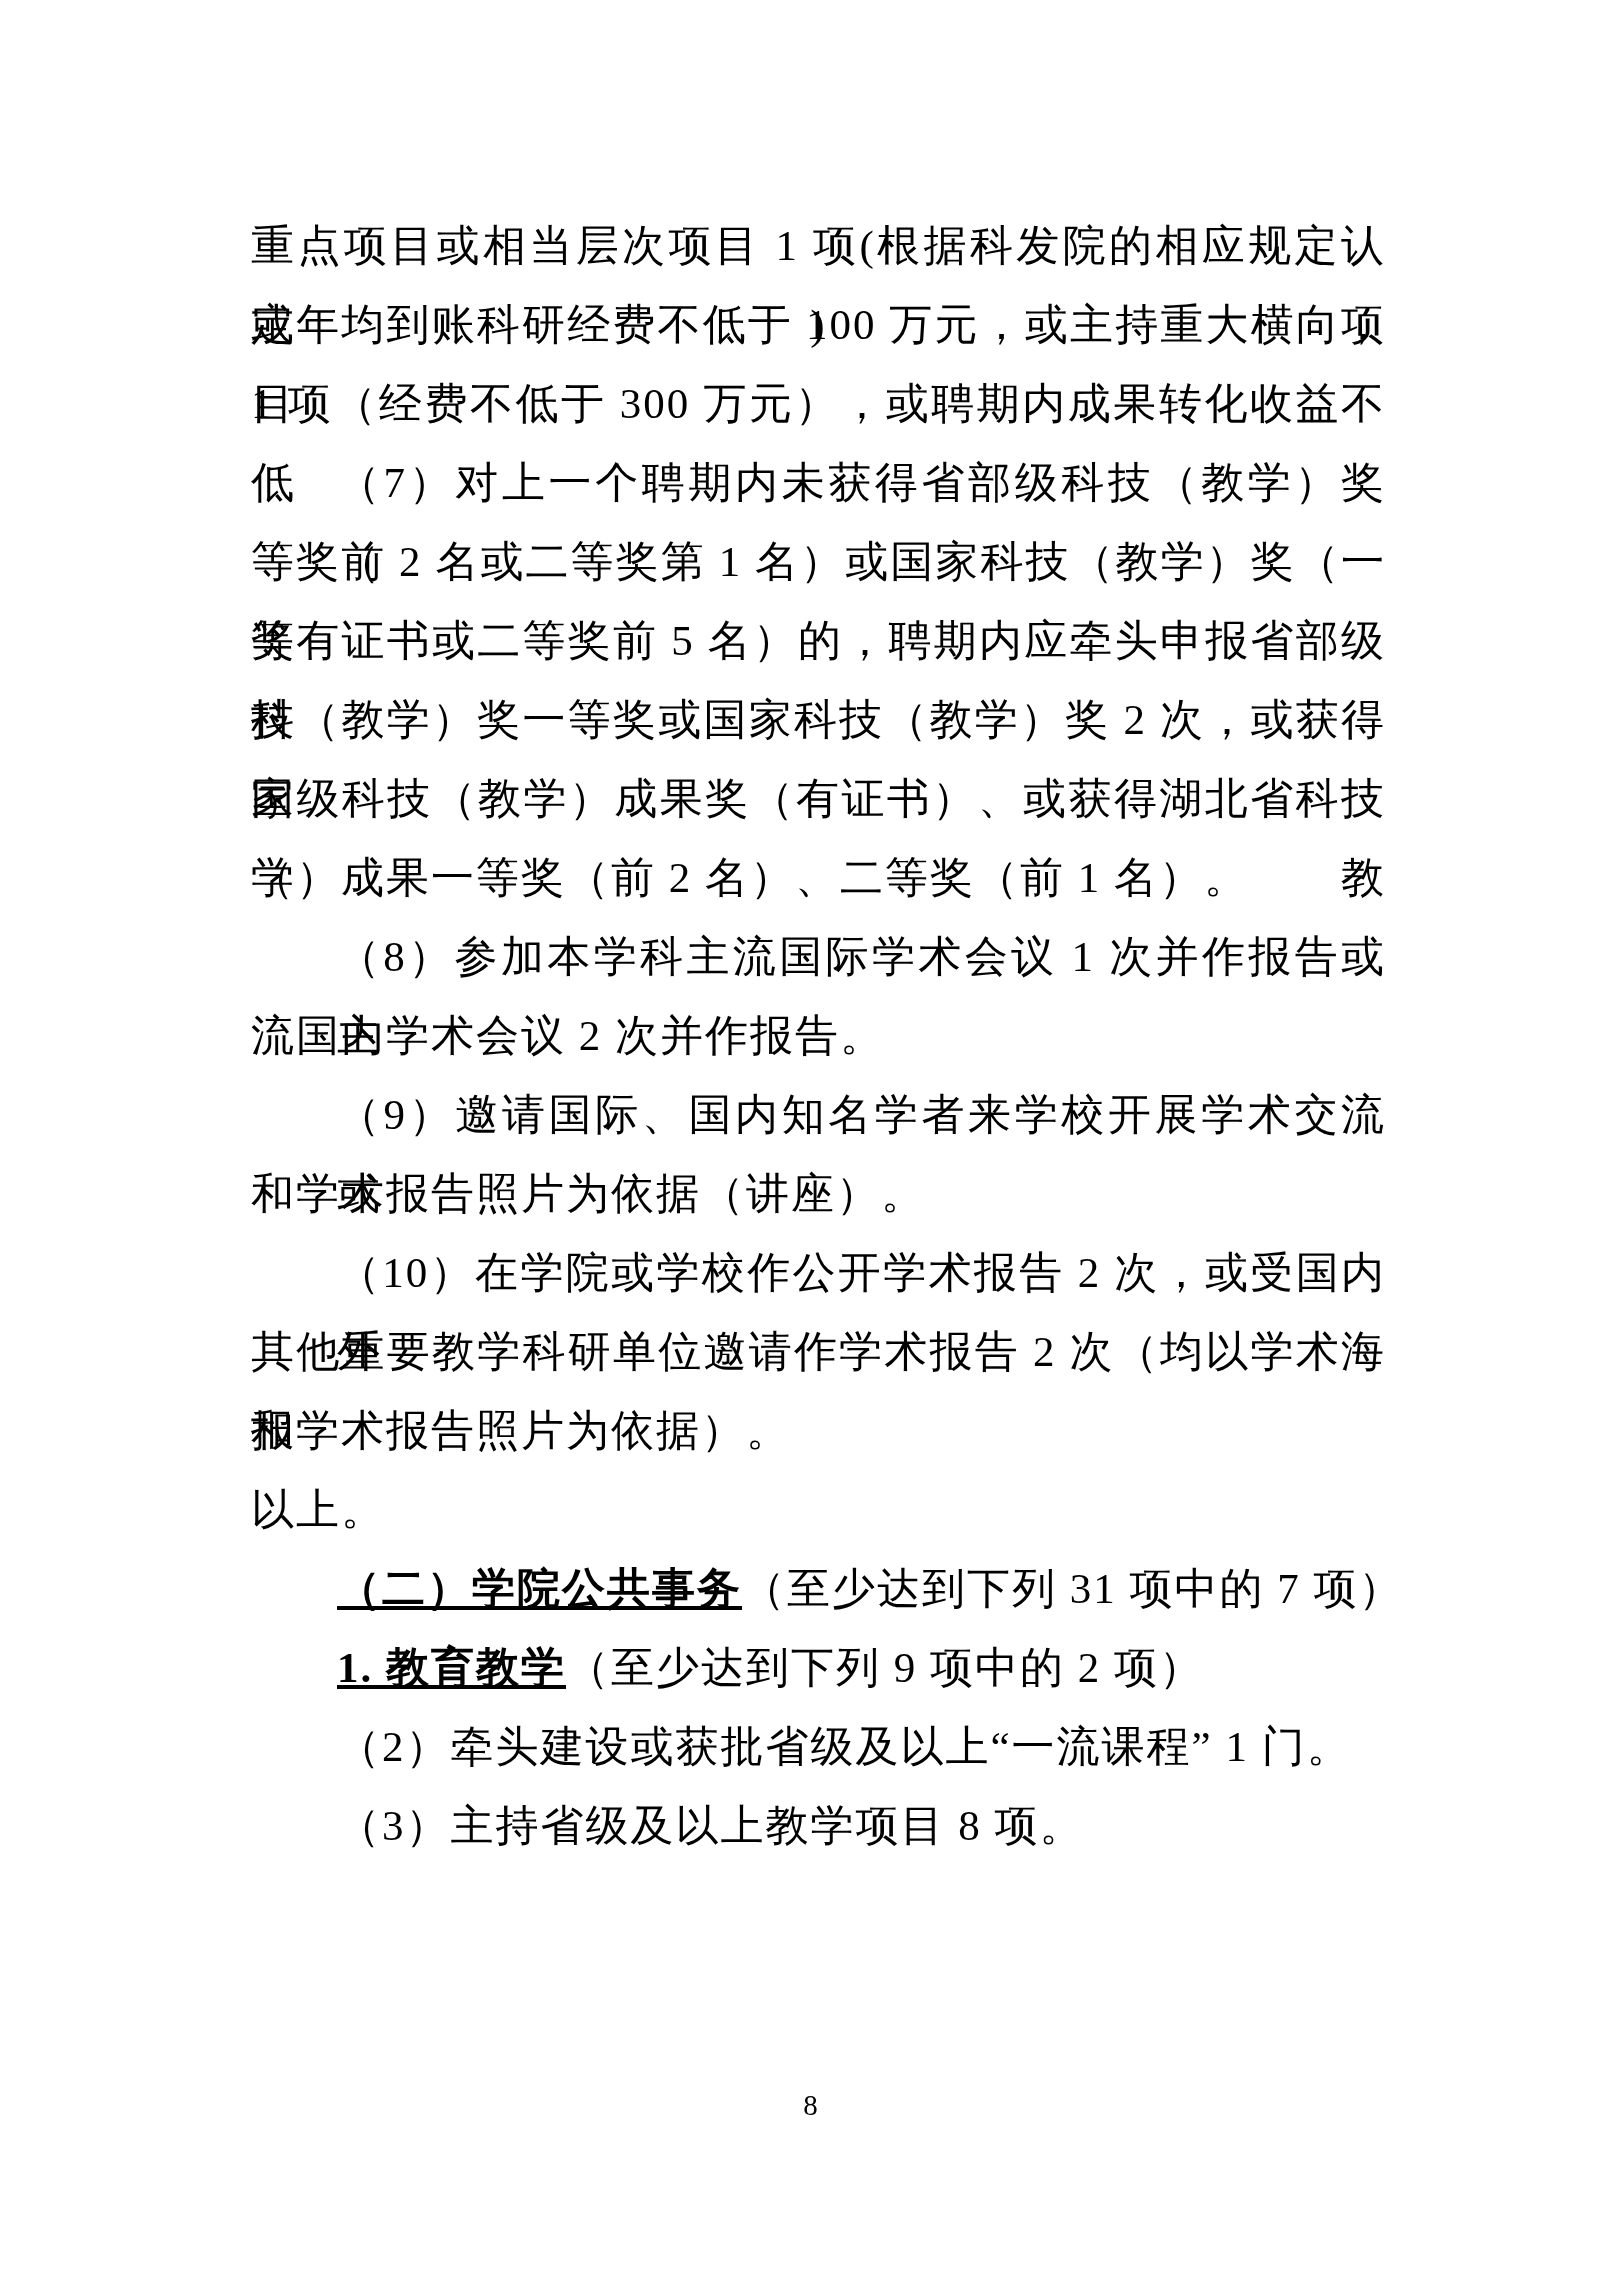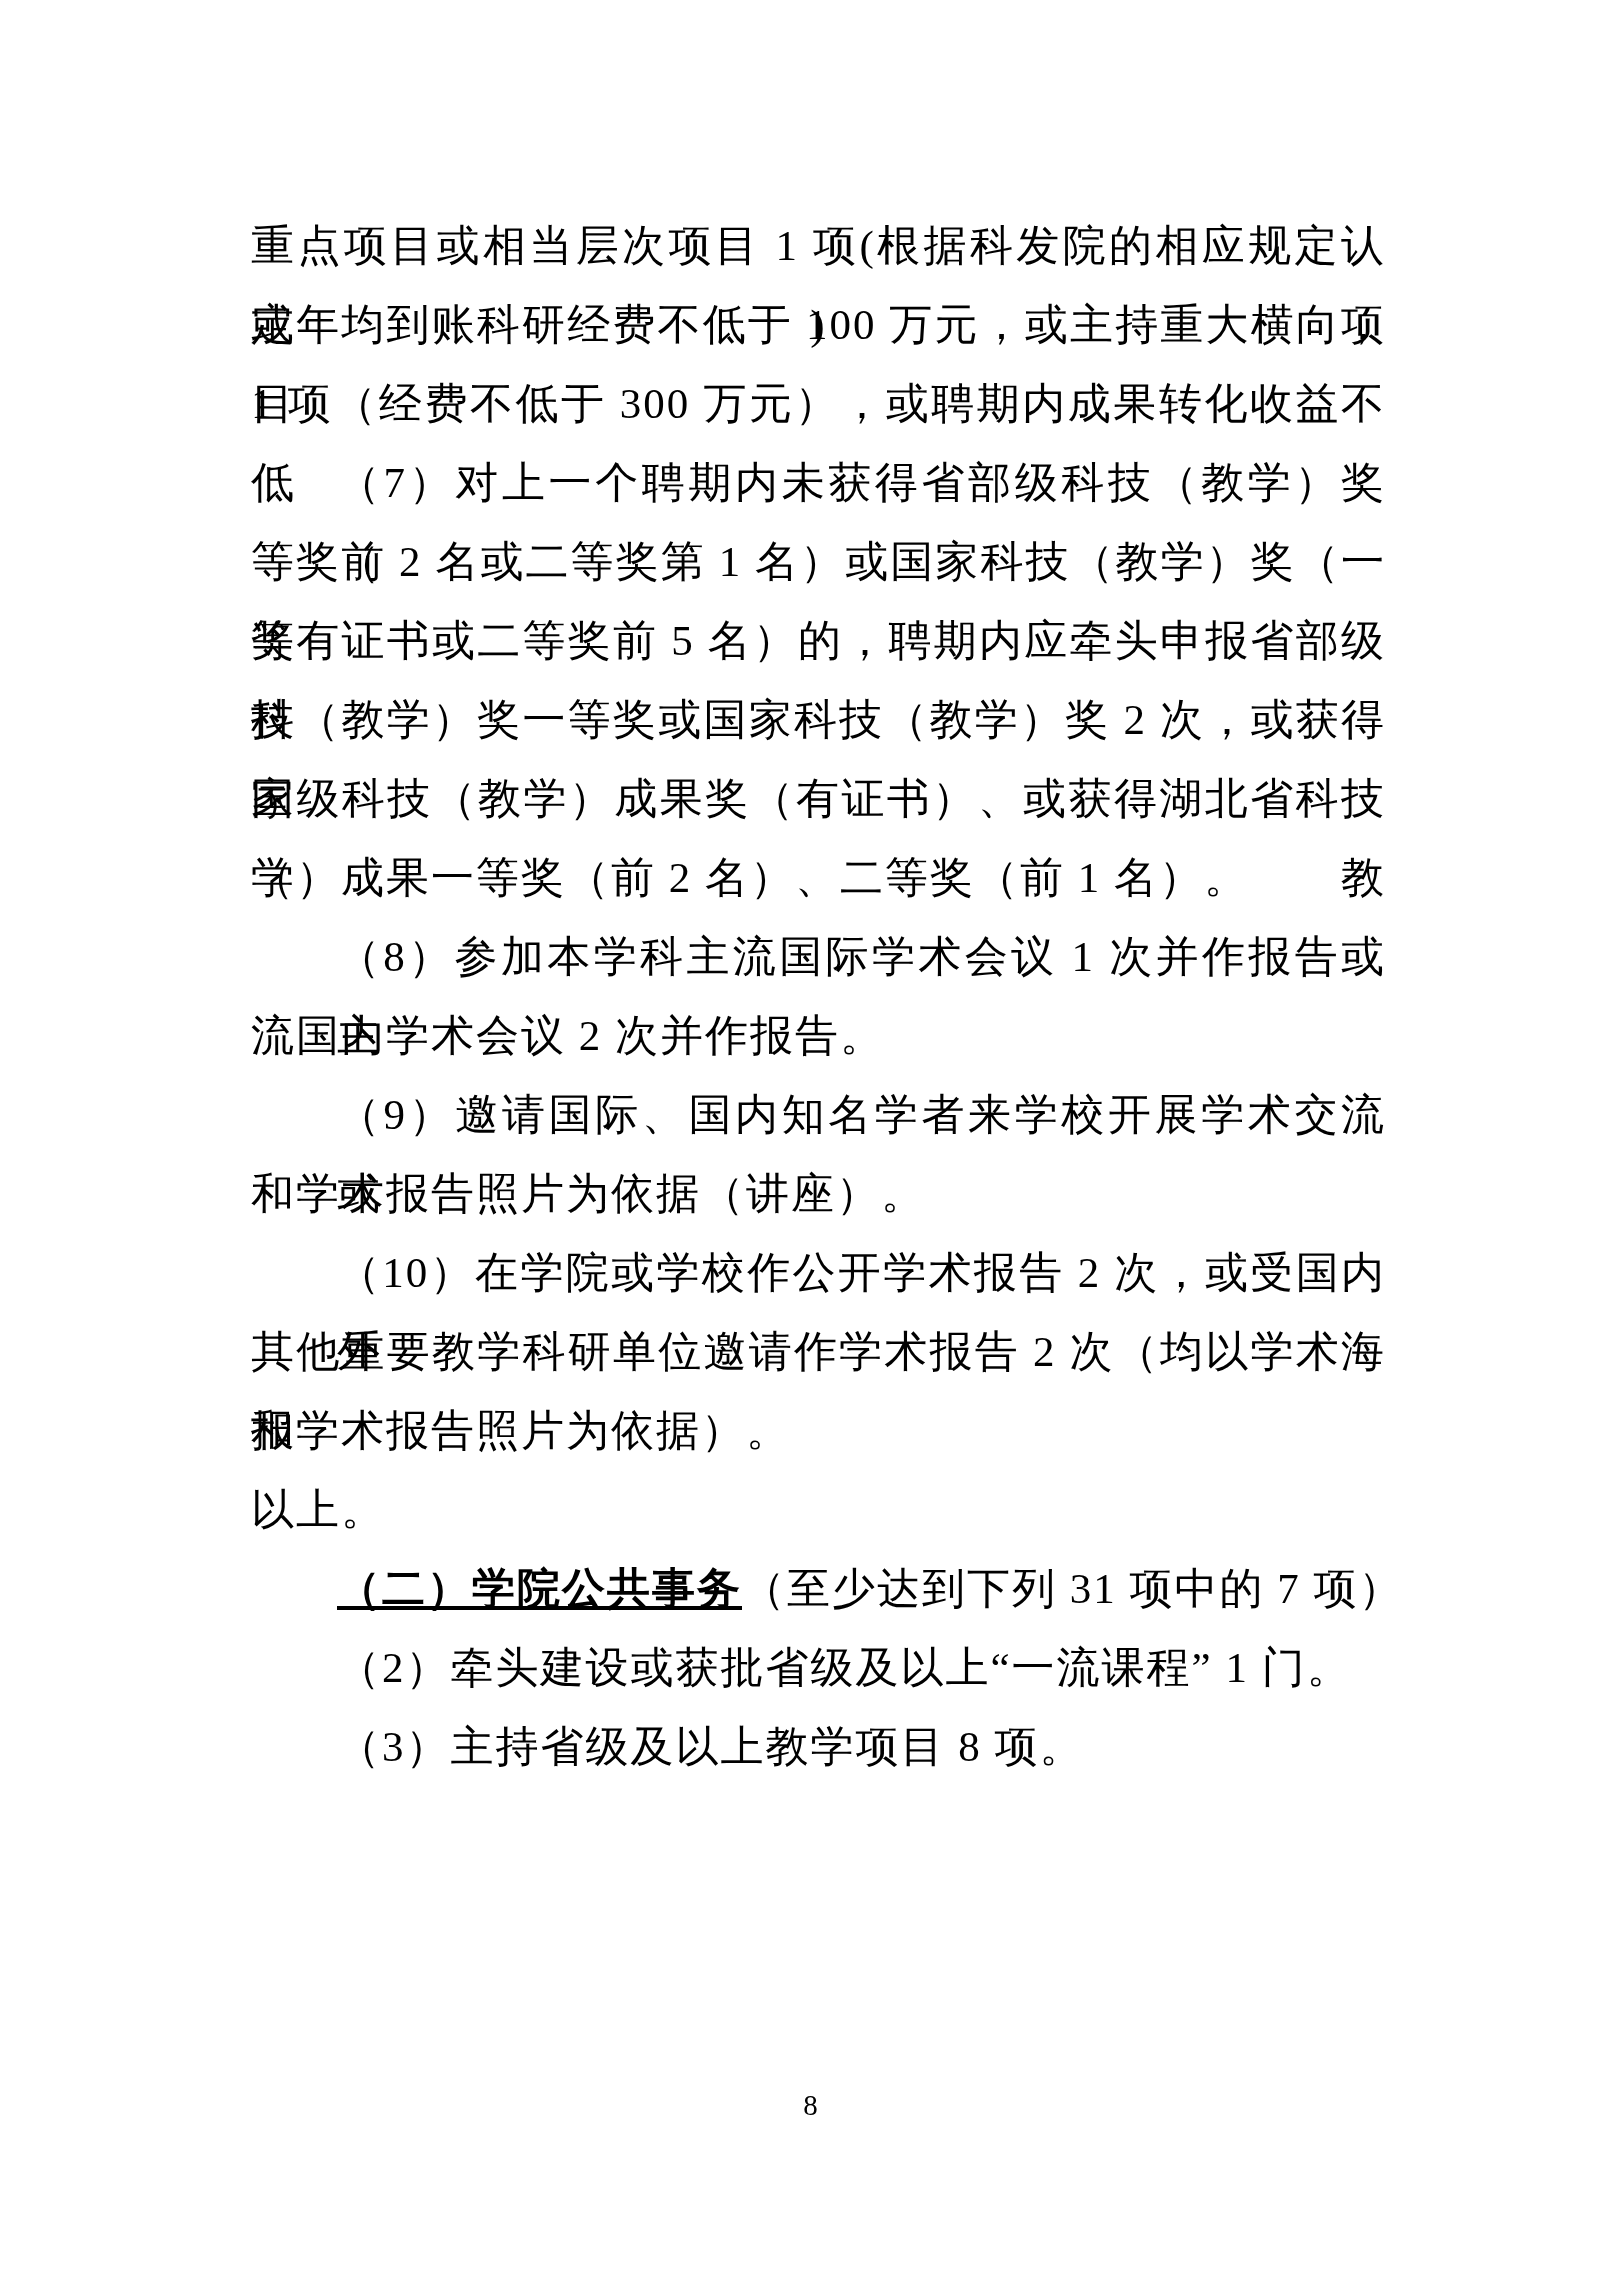--- a/index.html
+++ b/index.html
@@ -81,20 +81,23 @@
     <div class="line full indent">（10）在学院或学校作公开学术报告 2 次，或受国内外</div>
     <div class="line full">其他重要教学科研单位邀请作学术报告 2 次（均以学术海报</div>
     <div class="line">和学术报告照片为依据）。</div>
 
     <div class="line">以上。</div>
 
     <div class="line indent">
       <span class="bold">（二）学院公共事务</span><span>（至少达到下列 31 项中的 7 项）</span>
     </div>
 
+    <div class="line indent">
+      <span class="bold">1. 教育教学</span><span>（至少达到下列 9 项中的 2 项）</span>
+    </div>
 
     <div class="line indent">（2）牵头建设或获批省级及以上“一流课程” 1 门。</div>
     <div class="line indent">（3）主持省级及以上教学项目 8 项。</div>
 
   </div>
 
   <div class="page-number">8</div>
 </div>
 
 

